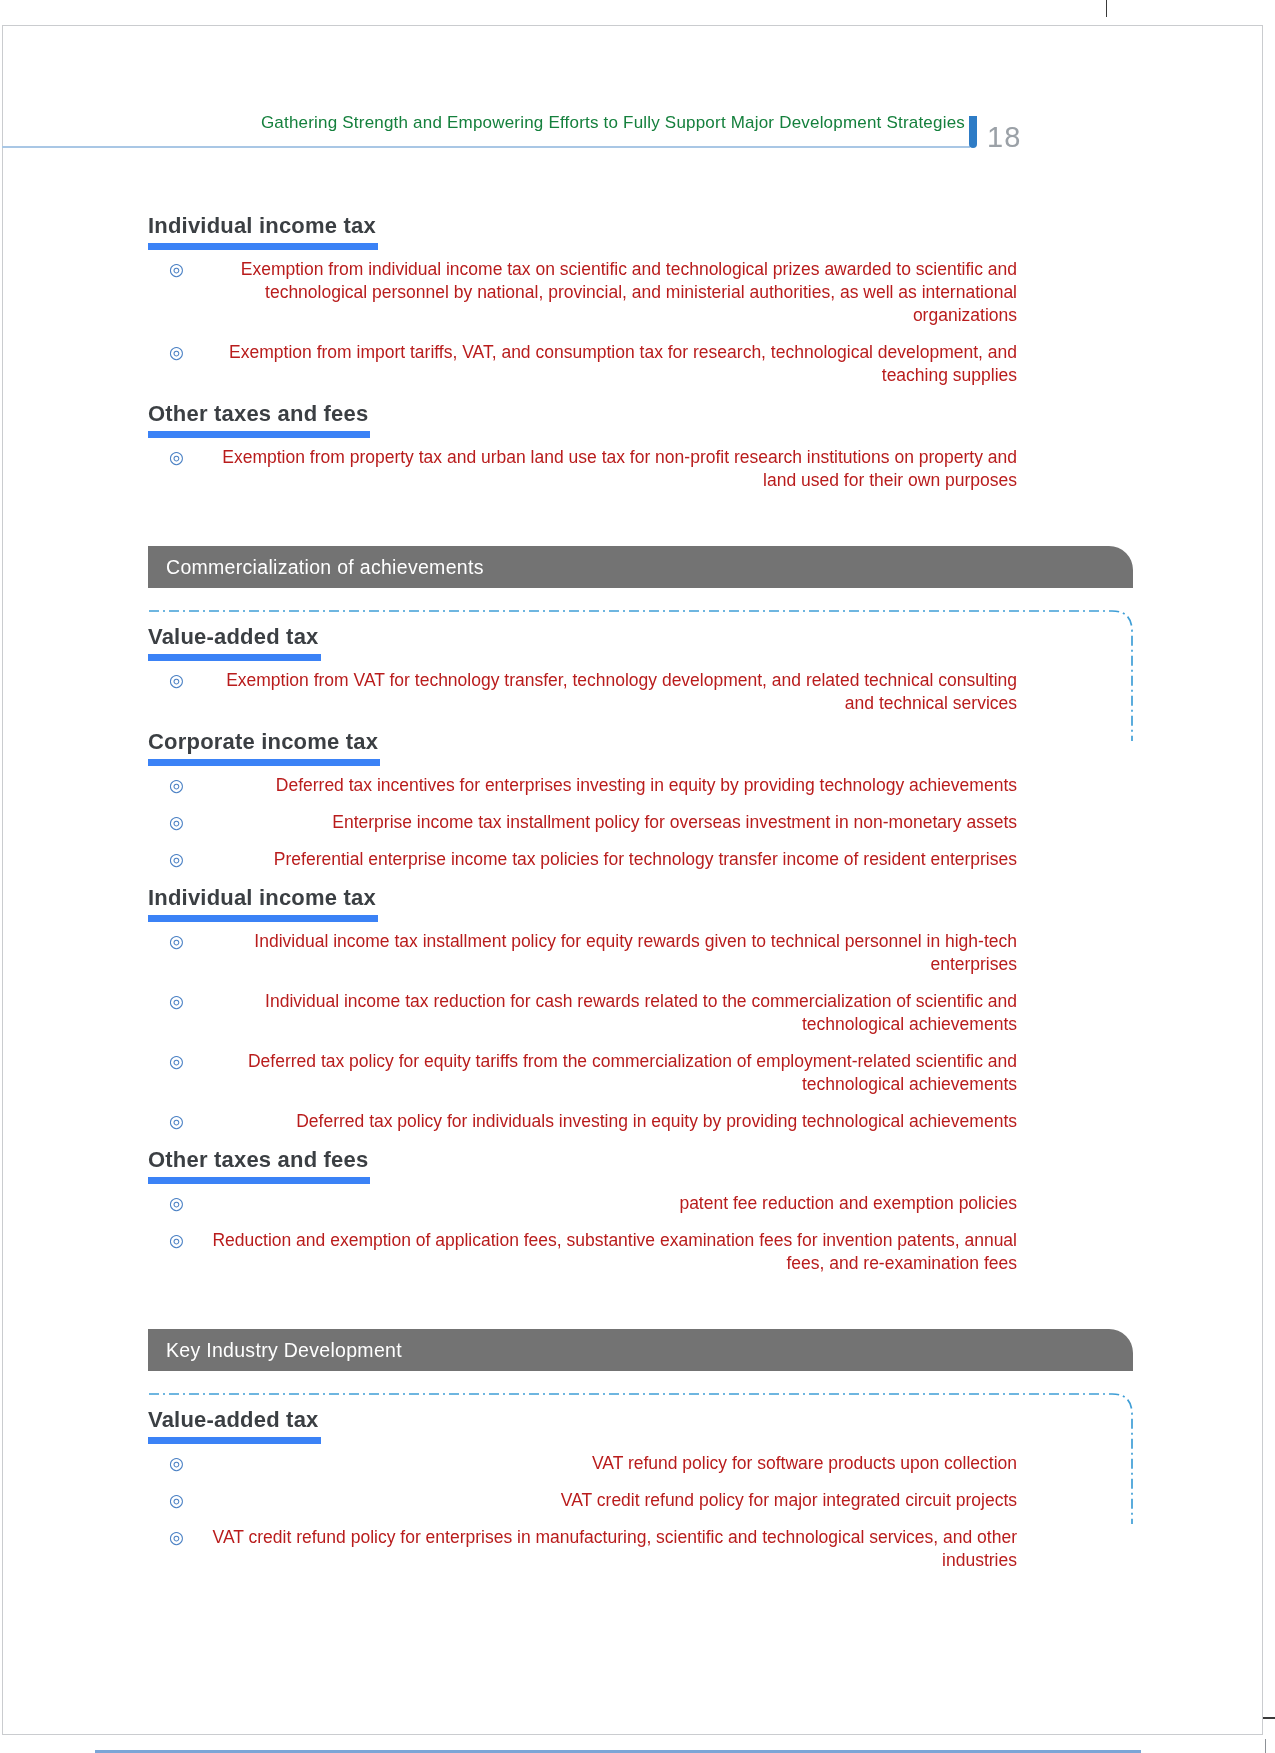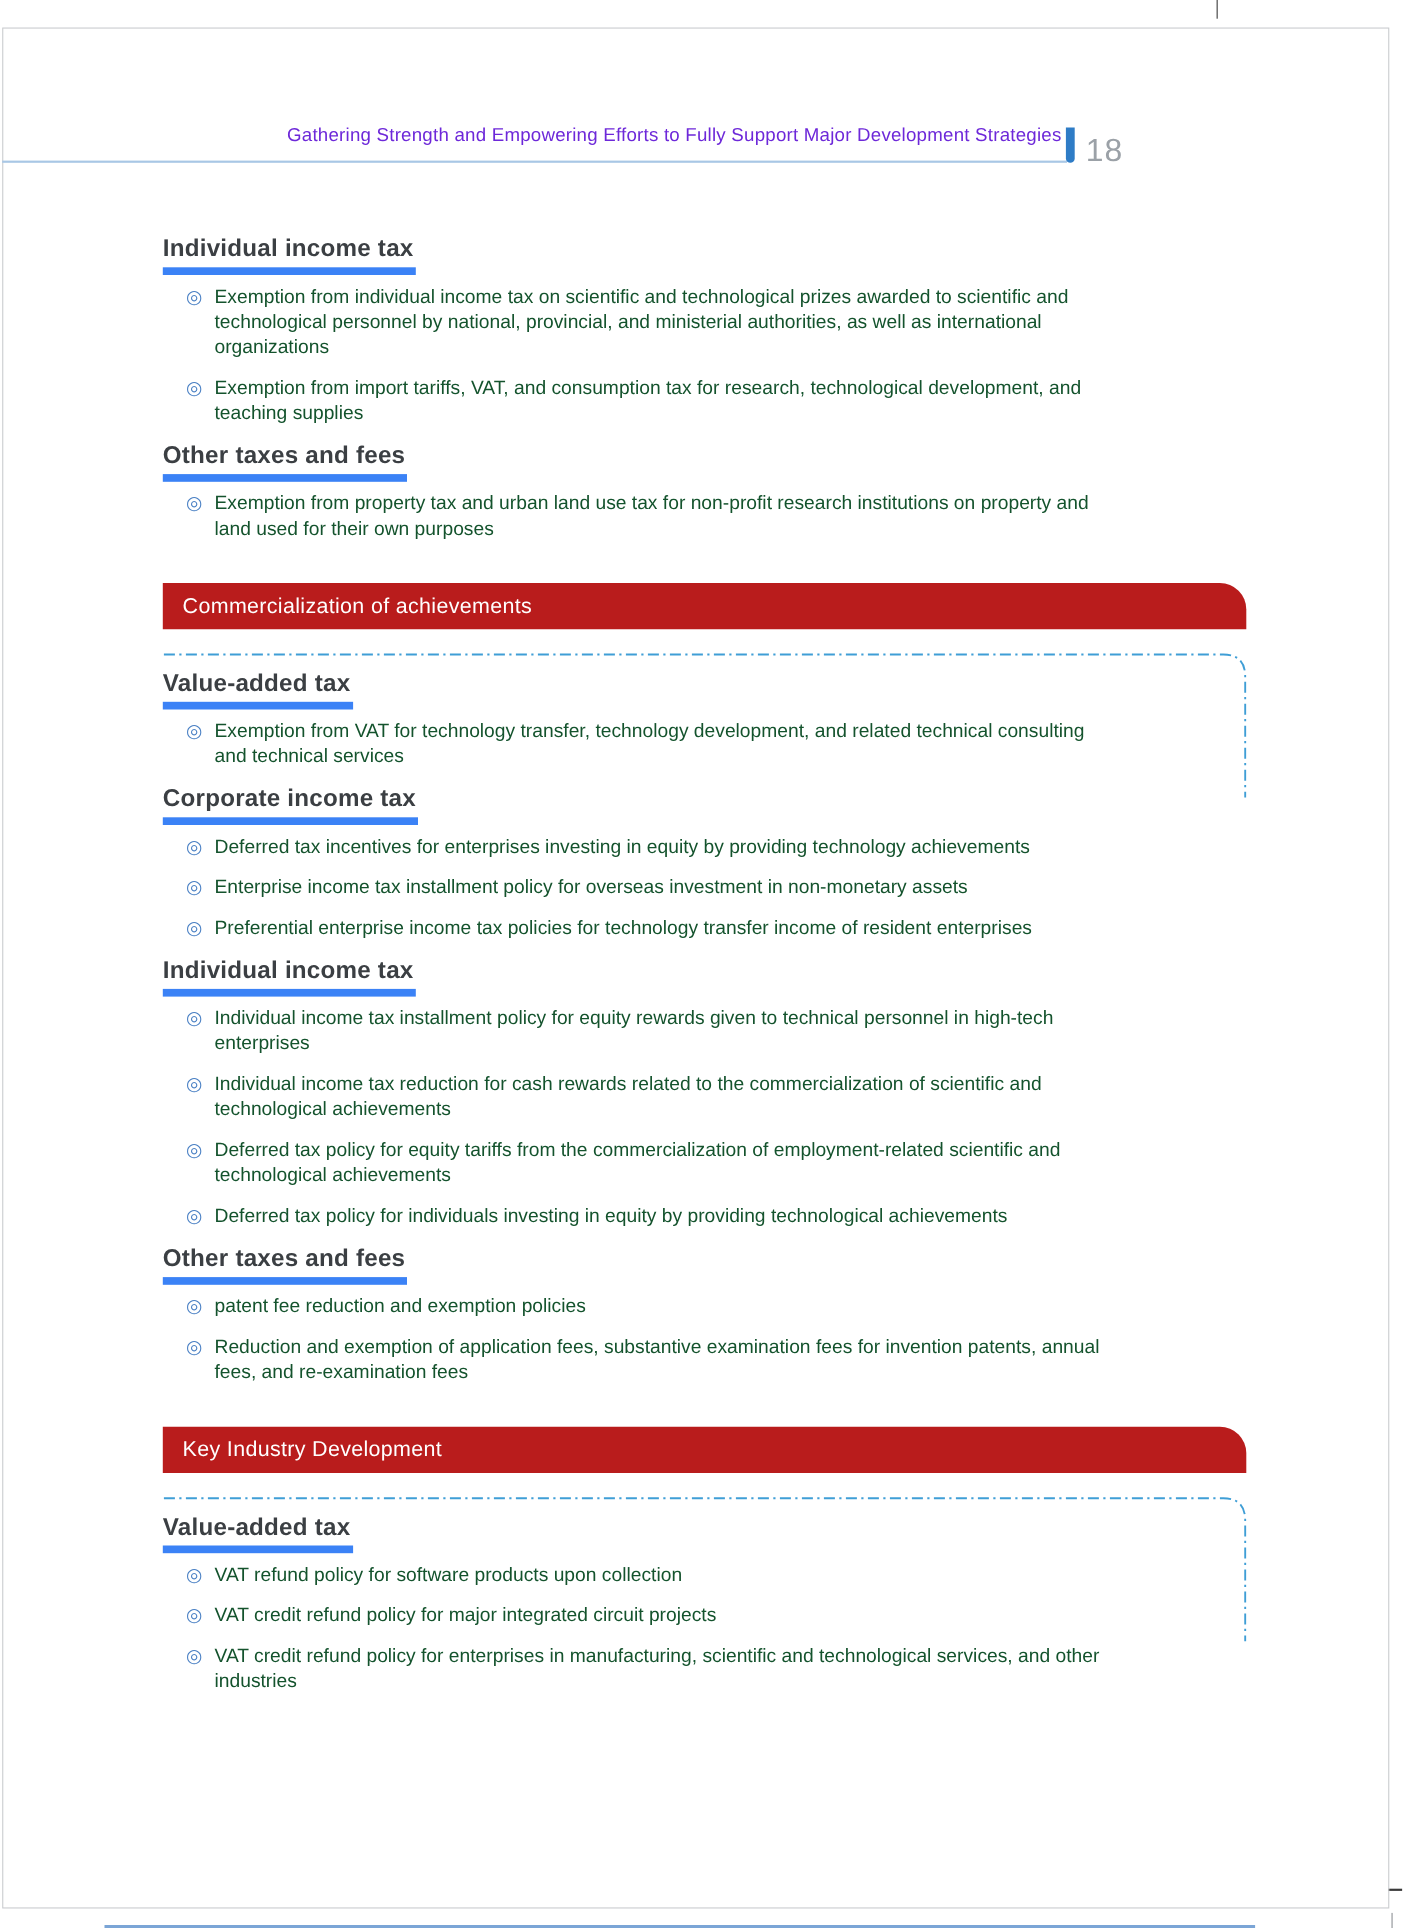--- a/index.html
+++ b/index.html
@@ -10,21 +10,21 @@
     font-family:"Liberation Sans", sans-serif;
     overflow:hidden;
   }
   .page-border{
     position:absolute;left:2px;top:25px;width:1259px;height:1708px;
     border:1px solid #cacccf;pointer-events:none;
   }
   
   .hdr-title{
     position:absolute;top:113px;right:310px;
-    font-size:17px;font-weight:400;color:#6d28d9;letter-spacing:.2px;white-space:nowrap;
+    font-size:17px;font-weight:400;color:#15803d;letter-spacing:.2px;white-space:nowrap;
   }
   .hdr-rule{
     position:absolute;top:146px;left:2px;width:968px;height:2px;background:#a9c7e5;
   }
   .hdr-glyph{
     position:absolute;left:969px;top:116px;width:8px;height:32px;
     background:#2e7cc6;border-radius:0 0 8px 8px;
   }
   .hdr-page{
     position:absolute;left:987px;top:121px;
@@ -37,25 +37,25 @@
   .footer-strip{position:absolute;left:95px;bottom:0;width:1046px;height:3px;background:#7ba5d6;}
   
   .content{position:absolute;left:148px;top:201px;width:872px;}
   .sub-heading{margin:12px 0 8px;font-size:22px;font-weight:700;color:#3b3f43;letter-spacing:.2px;}
   .sub-heading .hd{display:inline-block;padding:0 2px 4px 0;border-bottom:7px solid #3b82f6;}
   .bullet{display:flex;margin:8px 0 14px;}
   .bullet .mark{
     flex:none;width:26px;padding-left:21px;
     color:#4a80c4;font-size:17px;line-height:23px;
   }
-  .bullet .btext{margin:0;width:822px;font-size:17.5px;line-height:23px;color:#14532d;}
+  .bullet .btext{margin:0;width:822px;font-size:17.5px;line-height:23px;color:#b91c1c;text-align:right;}
   .banner{
-    position:relative;margin:38px 0 36px;width:985px;height:42px;
+    position:relative;margin:54px 0 36px;width:985px;height:42px;
     box-sizing:border-box;padding-left:18px;
-    background:#b91c1c;border-radius:0 24px 0 0;
+    background:#737373;border-radius:0 24px 0 0;
     color:#ffffff;font-size:19.5px;line-height:42px;letter-spacing:.3px;
   }
   .dash{
     position:absolute;left:0;top:calc(100% + 22px);
     width:986px;height:132px;overflow:visible;pointer-events:none;
   }
 </style>
 </head>
 <body>
 

